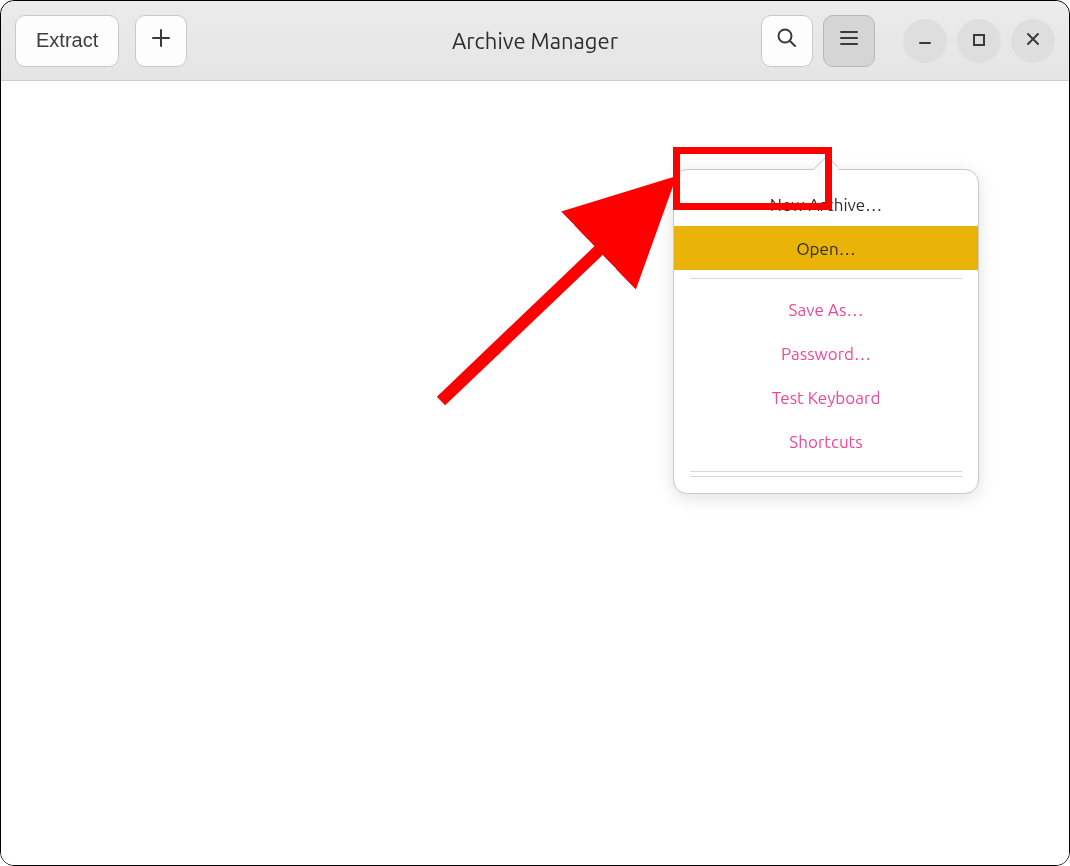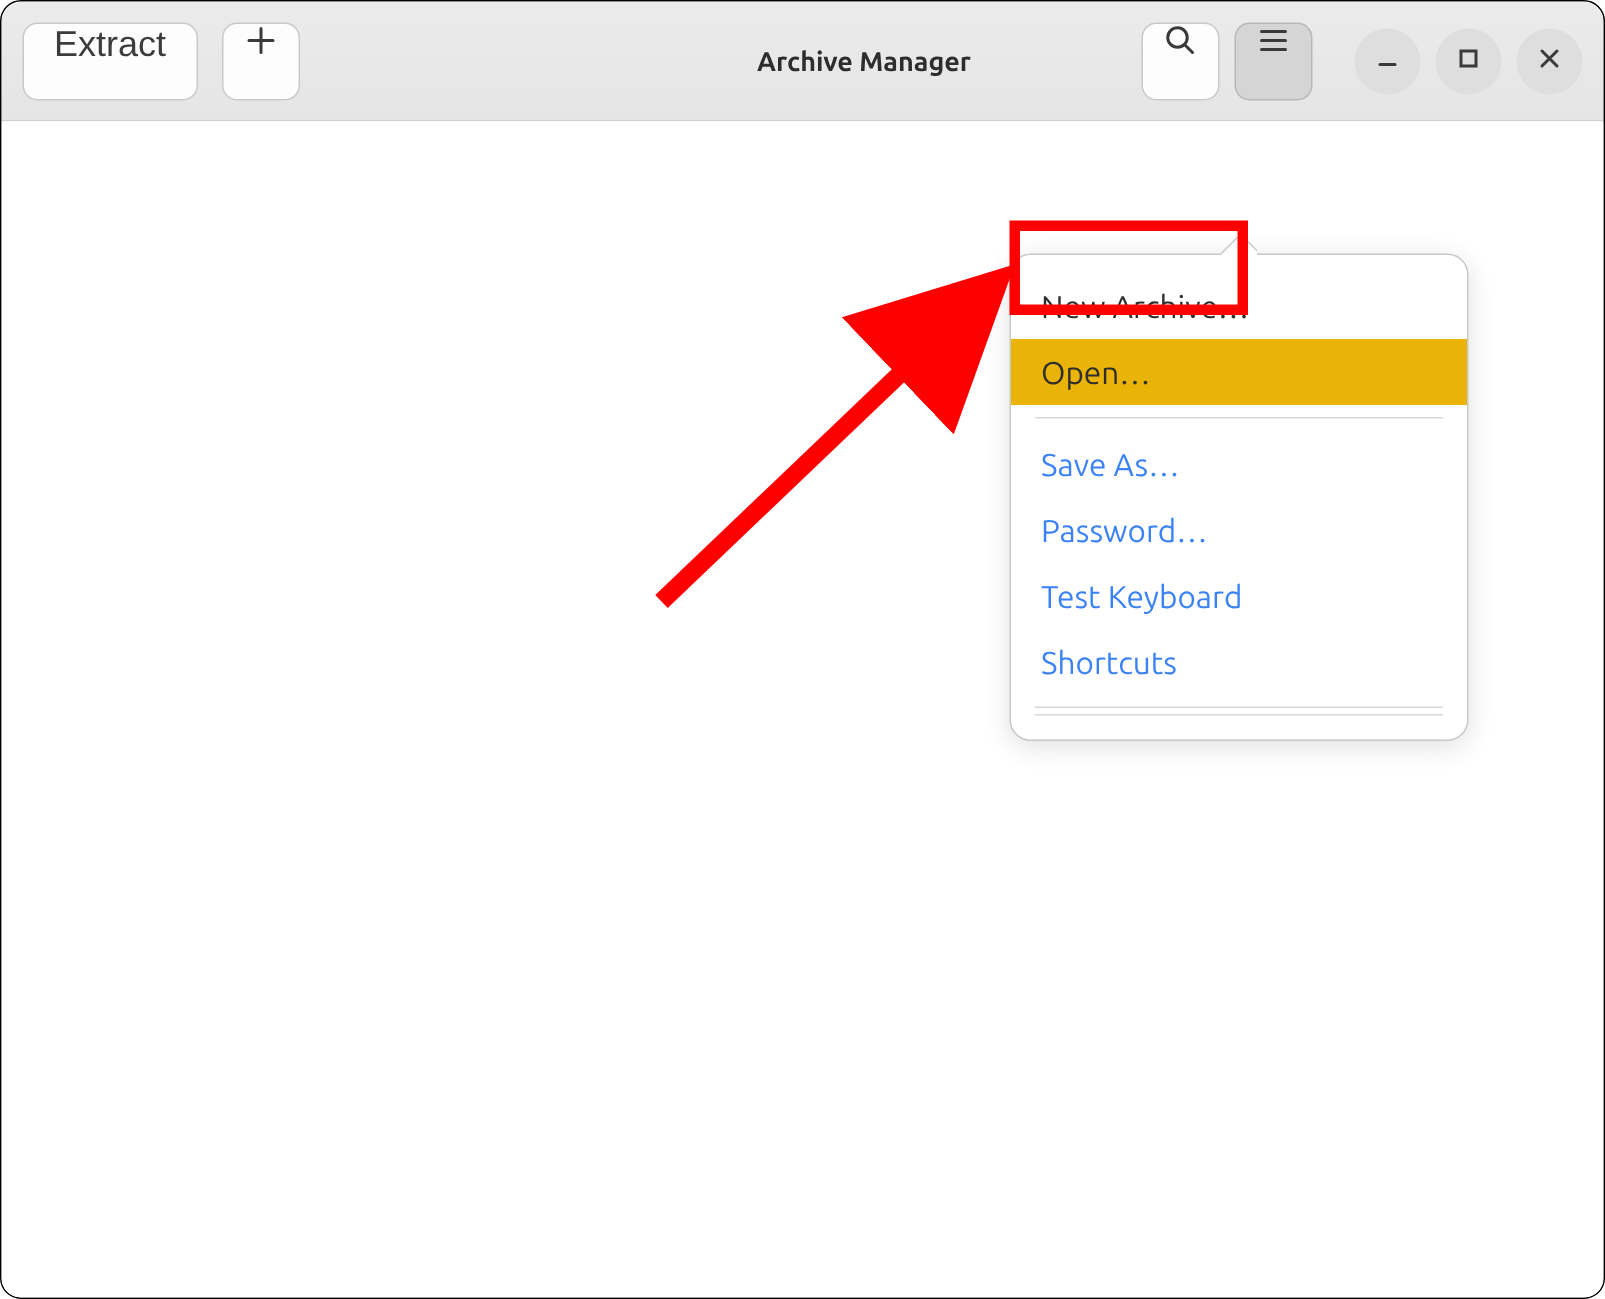--- a/index.html
+++ b/index.html
@@ -32,43 +32,42 @@
     display: flex;
     gap: 16px;
     align-items: center;
   }
   .btn {
     height: 52px;
     border: 1px solid #c9c9c9;
     border-radius: 10px;
     background: #fdfdfd;
     display: flex;
-    align-items: flex-start;
-    justify-content: center;
-    font-size: 24px;
+    align-items: center;
+    justify-content: center;
+    font-size: 20px;
     color: #3c3c3c;
     cursor: pointer;
     padding: 0 20px;
   }
   .btn.icon-only {
     width: 52px;
     padding: 0;
   }
   .btn.active {
     background: #d5d5d5;
     border-color: #b8b8b8;
   }
   .title {
     position: absolute;
     left: 50%;
     transform: translateX(-50%);
-    font-size: 18px;
-    font-weight: 700;
+    font-size: 22px;
+    font-weight: 400;
     color: #2d2d2d;
-    margin-left: 41px;
   }
   .right-group {
     margin-left: auto;
     display: flex;
     align-items: center;
     gap: 10px;
   }
   .winctl {
     width: 44px;
     height: 44px;
@@ -120,27 +119,28 @@
   .menu-divider {
     height: 1px;
     background: #d8d8d8;
     margin: 4px 16px;
   }
   .menu-item {
     height: 44px;
     display: flex;
     align-items: center;
     padding: 0 20px;
-    font-size: 21px;
+    font-size: 17px;
     color: #2e2e2e;
     cursor: pointer;
     position: relative;
+    justify-content: center;
   }
   .menu-item.disabled {
-    color: #3b82f6;
+    color: #ec4899;
     cursor: default;
   }
   .menu-item.hover {
     background: #eab308;
   }
   .menu-item .control {
     margin-left: auto;
   }
   .radio {
     width: 22px;

